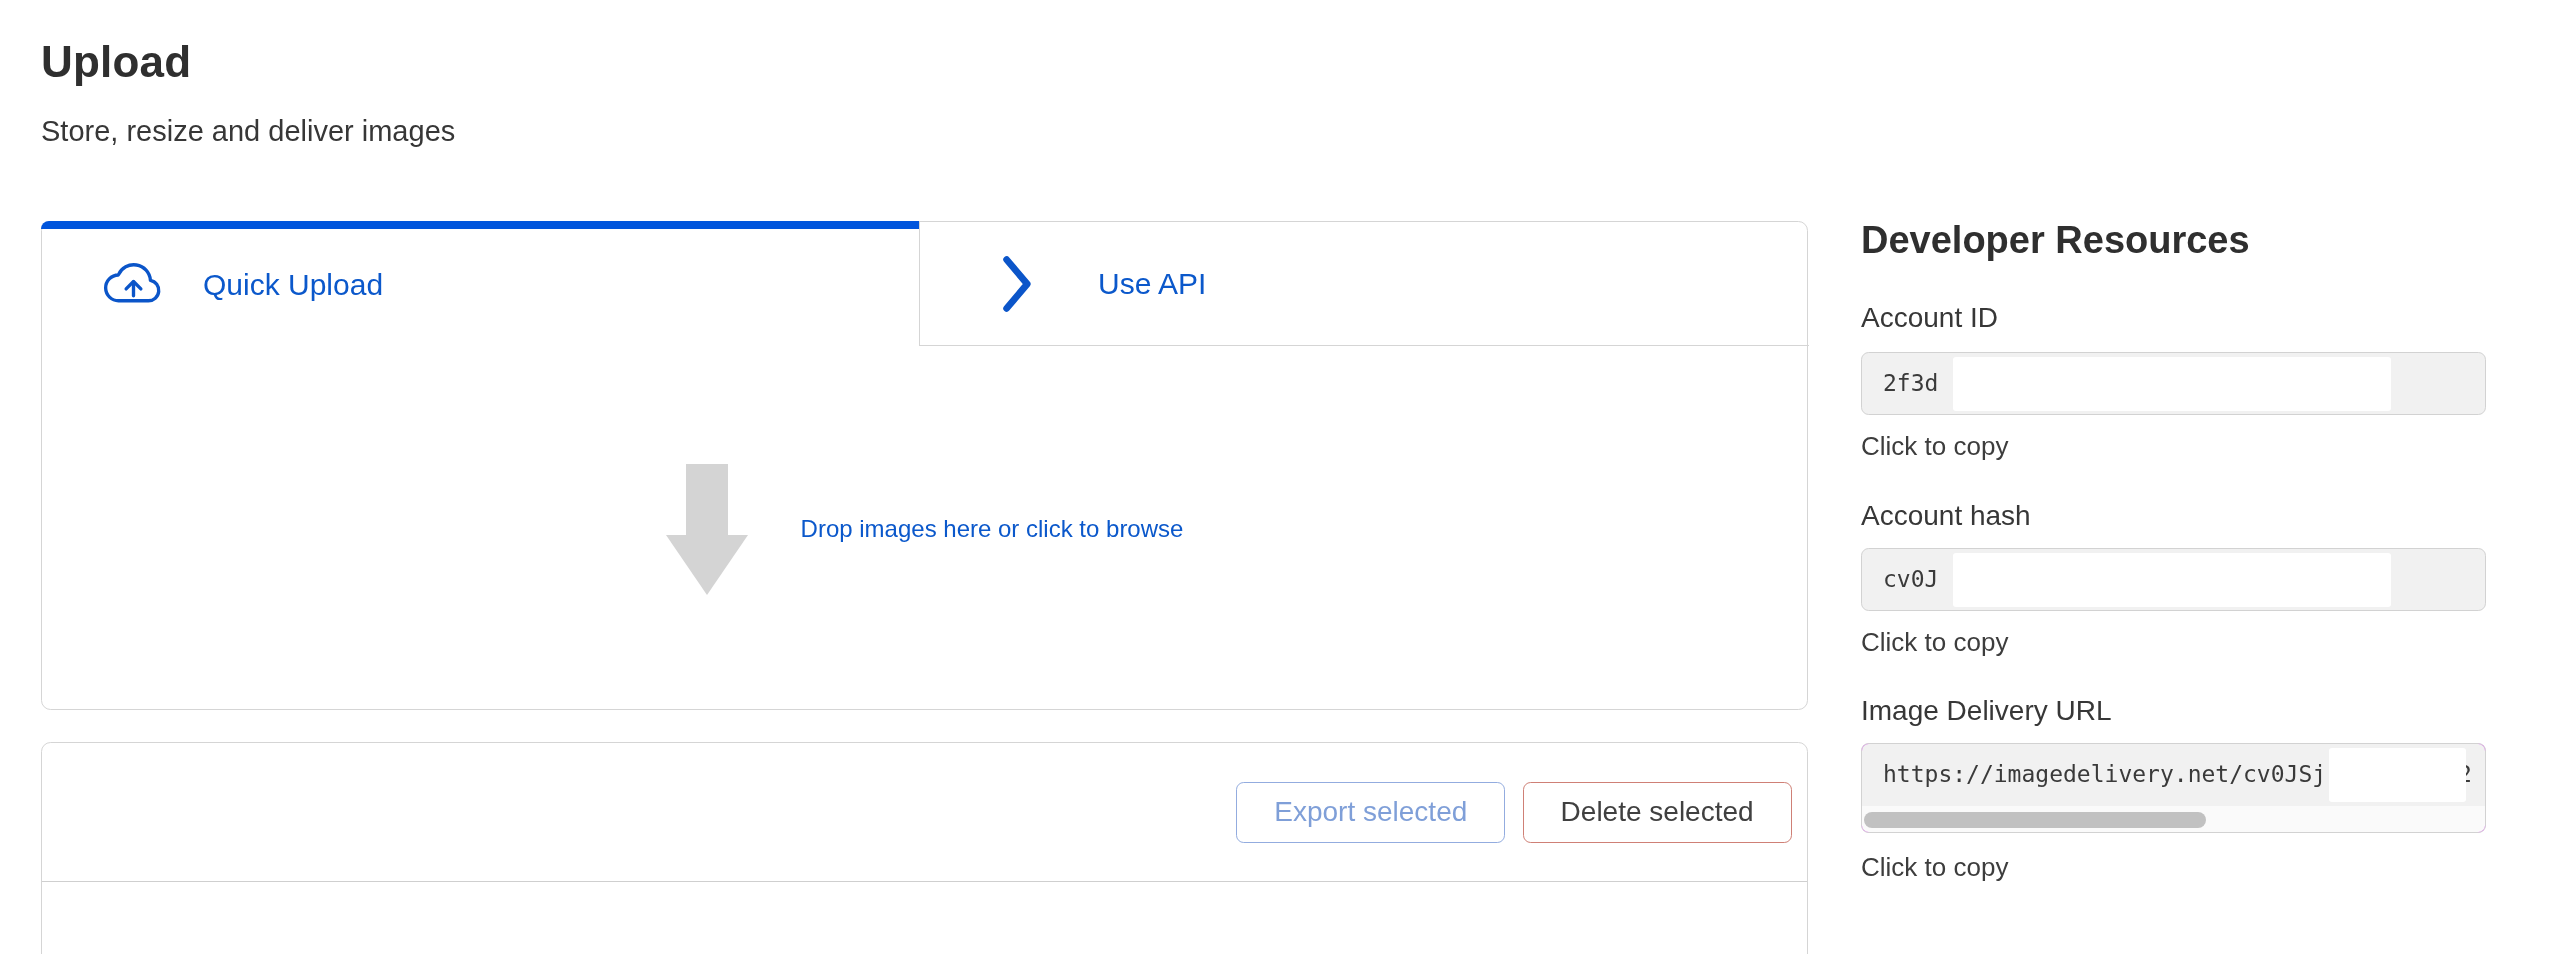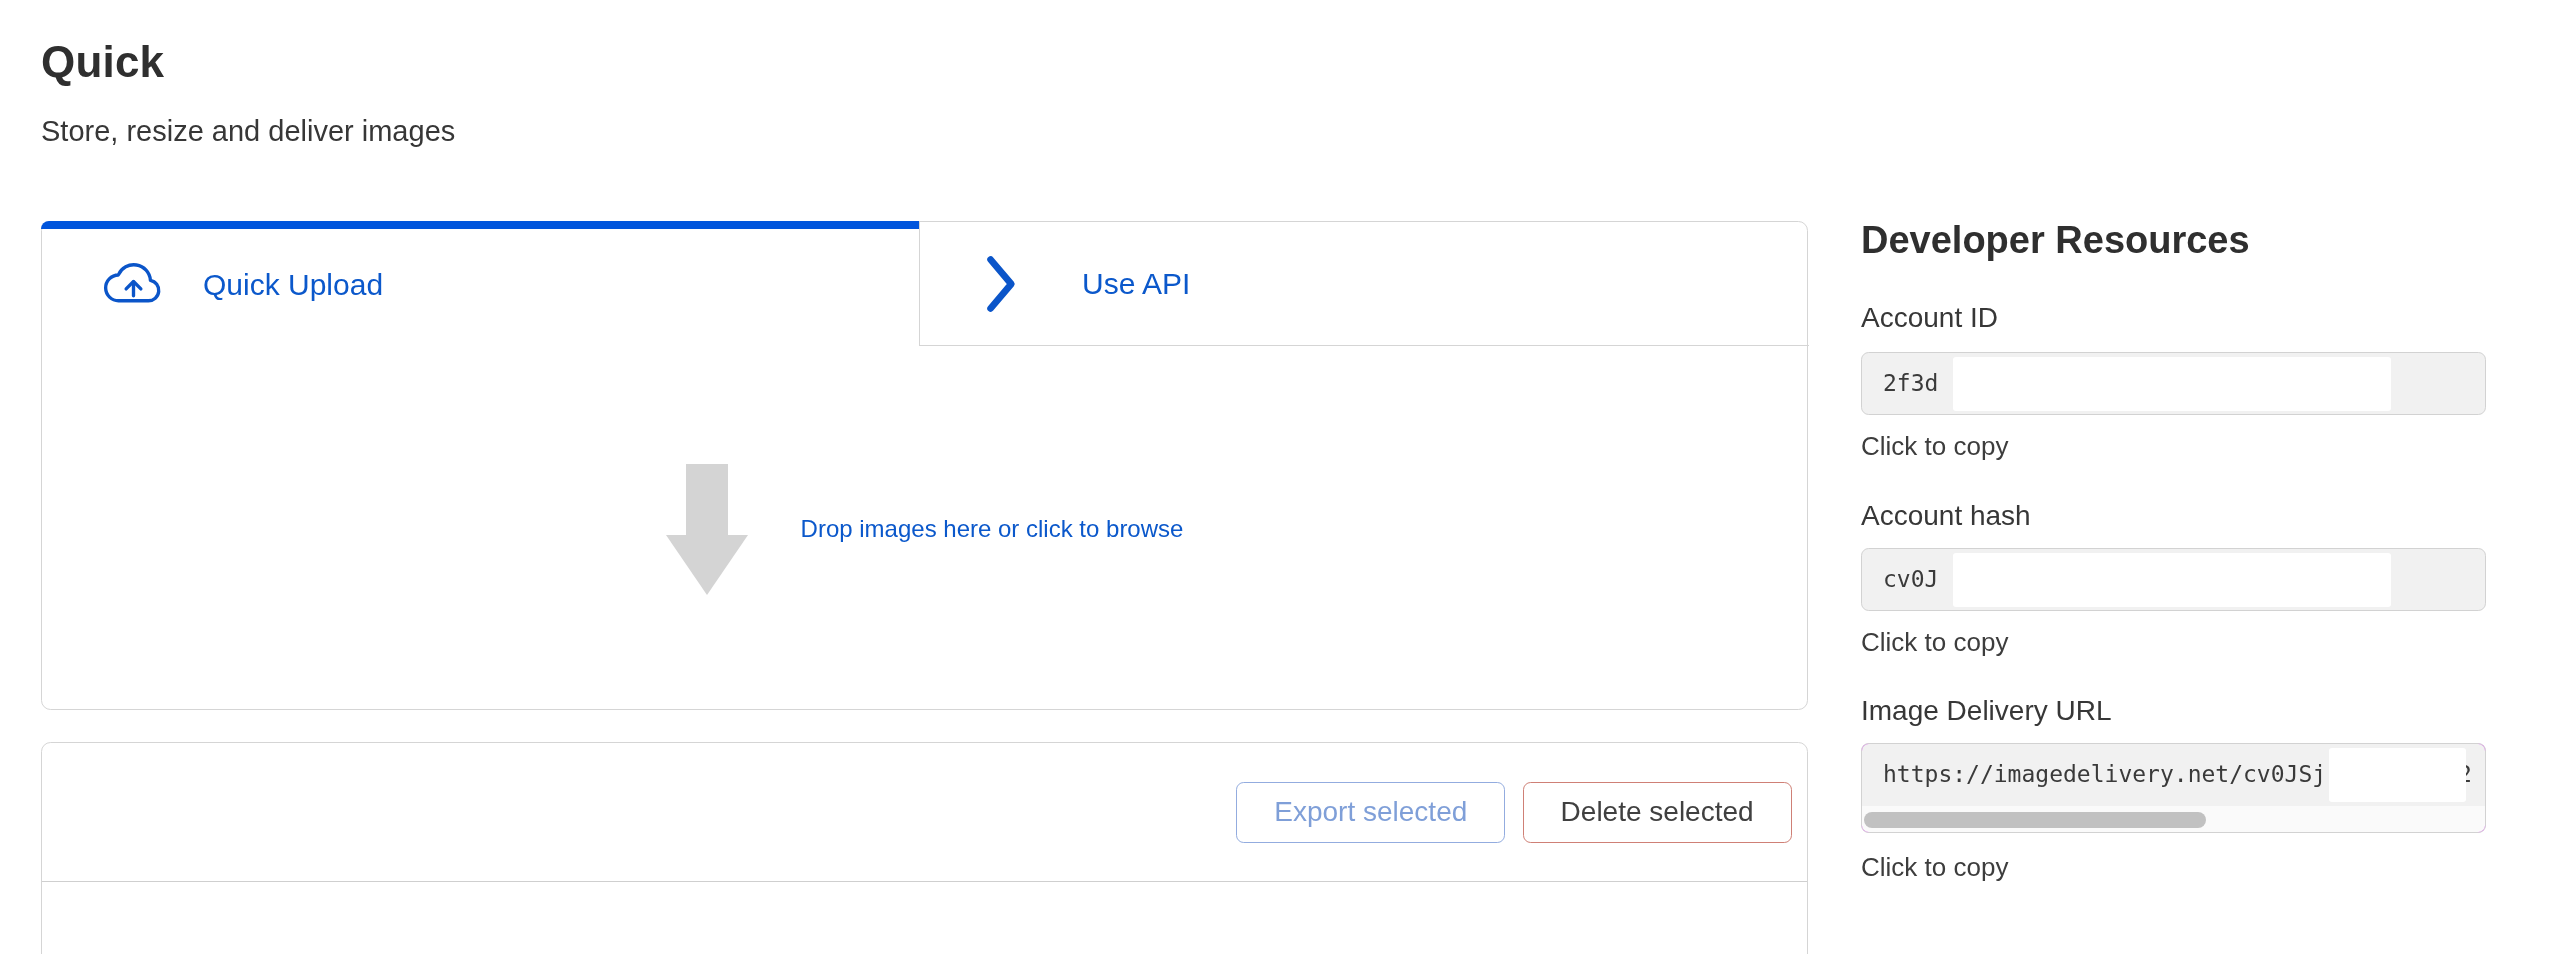--- a/index.html
+++ b/index.html
@@ -24,21 +24,21 @@
     background:#0055dc; border-top-left-radius:9.6px;
   }
   .tab-active {
     position:absolute; left:0; top:0; width:877px; height:125px;
     display:flex; align-items:center; padding-left:60px; gap:38px; cursor:pointer;
   }
   .tab-inactive {
     position:absolute; left:877px; top:0; width:890px; height:124px;
     border-left:1px solid #d5d5d5; border-bottom:1px solid #d5d5d5;
     border-top-right-radius:9.6px;
-    display:flex; align-items:center; padding-left:61px; gap:63px; cursor:pointer;
+    display:flex; align-items:center; padding-left:77px; gap:63px; cursor:pointer;
   }
   .tab-label { font-size:30px; color:#0b58cb; }
   .tab-icon { display:flex; align-items:center; }
 
   .dropzone {
     position:absolute; left:0; top:125px; width:100%; height:364px;
     display:flex; align-items:center; justify-content:center; gap:52px; cursor:pointer;
   }
   .drop-arrow { width:83px; display:flex; flex-direction:column; align-items:center; }
   .drop-arrow .shaft { width:42px; height:71px; background:#d4d4d4; }
@@ -117,21 +117,21 @@
     background:#c1c1c1; border-radius:8.7px; cursor:pointer;
   }
 
   svg.icon { stroke:#0b55c9; fill:none; stroke-linecap:round; stroke-linejoin:round; }
 </style>
 </head>
 <body>
 
 <div id="screen">
 
-  <h1 class="page-title">Quick</h1>
+  <h1 class="page-title">Upload</h1>
   <div class="page-subtitle">Store, resize and deliver images</div>
 
   <div class="upload-card">
     <div class="tab-indicator"></div>
 
     <div class="tab-active">
       <span class="tab-icon">
         <svg class="icon" width="63" height="50" viewBox="0 0 64 50" stroke-width="3.4">
           <path d="M17 41 h30 a10.5 10.5 0 0 0 2.2-20.8 A17 17 0 0 0 16.6 14.8 A12.5 12.5 0 0 0 17 41 Z"></path>
           <path d="M32 36 V22"></path>

